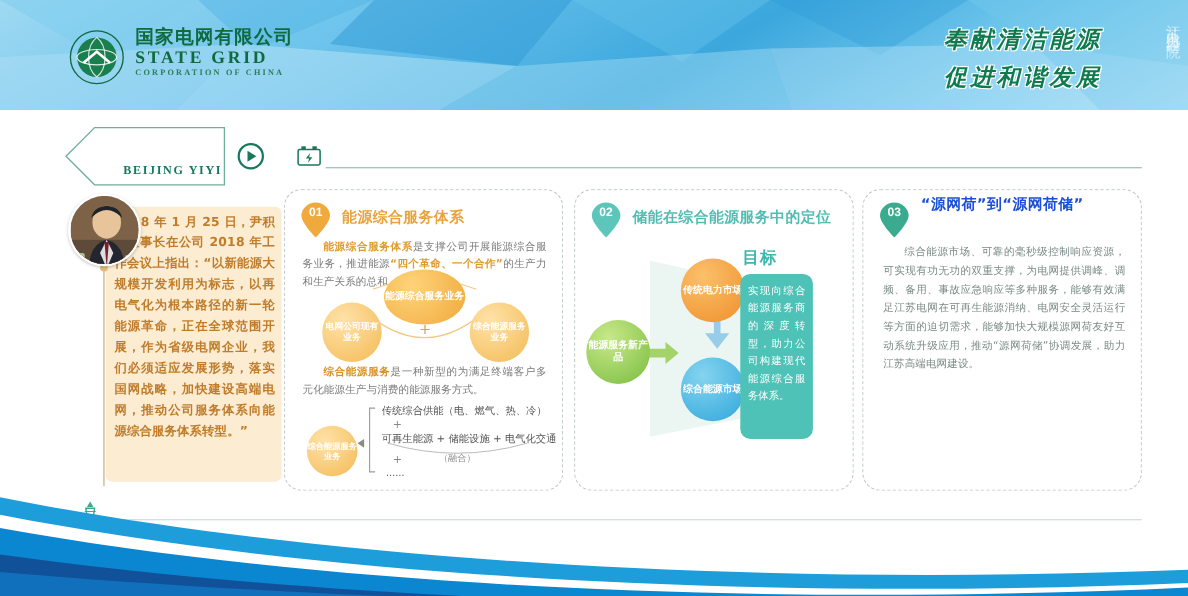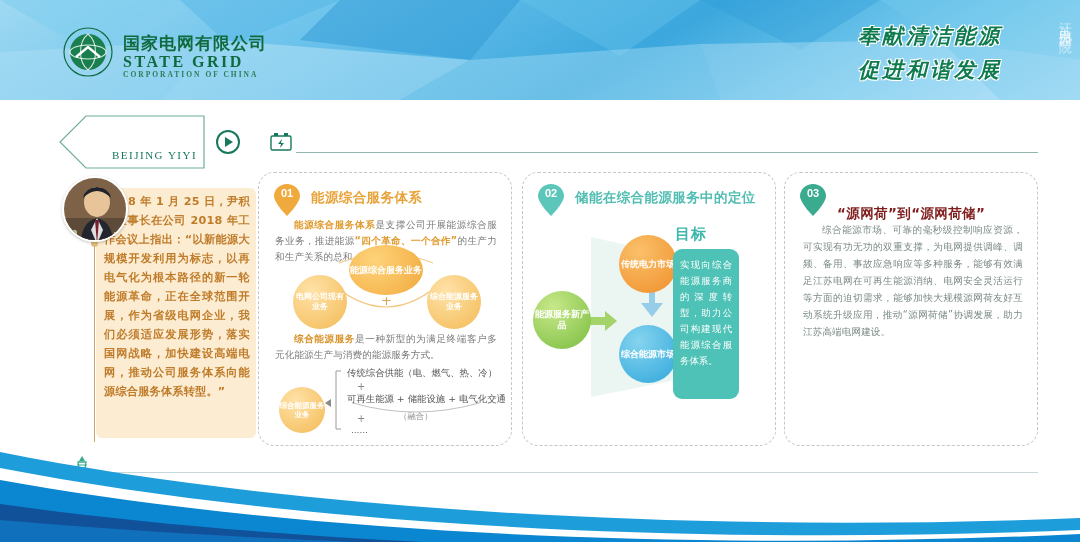--- a/index.html
+++ b/index.html
@@ -10,21 +10,21 @@
   }
   #page { position: relative; width: 1080px; height: 542px; overflow: hidden; background:#fff; }
 
   
   .header {
     position:absolute; left:0; top:0; width:1080px; height:100px;
     background: linear-gradient(150deg,#9fd9f2 0%, #6ec4ec 28%, #3ba7dd 58%, #77cbee 80%, #b6e3f7 100%);
     overflow:hidden;
   }
   .header svg.poly { position:absolute; inset:0; width:1080px; height:100px; }
-  .logo-wrap { position:absolute; left:62px; top:26px; display:flex; align-items:flex-end; gap:9px; }
+  .logo-wrap { position:absolute; left:62px; top:26px; display:flex; align-items:flex-start; gap:9px; }
   .logo-globe { width:52px; height:52px; position:relative; }
   .logo-text { line-height:1; }
   .logo-cn { font-size:17px; font-weight:bold; color:#0f6b3f; letter-spacing:1px;
              font-family:"DejaVu Sans","Liberation Sans",sans-serif; }
   .logo-en { font-size:16px; font-weight:bold; color:#0f6b3f; letter-spacing:2.5px;
              font-family:"Liberation Serif", serif; margin-top:2px; }
   .logo-en2 { font-size:7.5px; font-weight:bold; color:#2e7d55; letter-spacing:2px;
               font-family:"Liberation Serif", serif; margin-top:1px; }
 
   .slogan { position:absolute; right:78px; top:22px; text-align:right;
@@ -37,21 +37,21 @@
   .vert-watermark { position:absolute; right:6px; top:12px; writing-mode:vertical-rl;
                     font-size:13px; color:rgba(255,255,255,.55); letter-spacing:3px;
                     font-family:"DejaVu Sans", sans-serif; }
 
   
   .sec-title { position:absolute; left:56px; top:114px; display:flex; align-items:center; gap:12px; }
   .diamond-frame { position:relative; width:152px; height:56px; }
   .diamond-frame svg { position:absolute; left:0; top:0; }
   .sec-cn { position:absolute; left:26px; top:6px; font-size:23px; font-weight:bold;
             color:#18785e; letter-spacing:2px; font-family:"DejaVu Sans", sans-serif; }
-  .sec-en { position:absolute; left:56px; top:35px; font-size:11px; font-weight:normal;
+  .sec-en { position:absolute; left:56px; top:35px; font-size:11px; font-weight:bold;
             color:#18785e; letter-spacing:1.5px; font-family:"Liberation Serif", serif; }
   .play-ico { width:24px; height:24px; border:2px solid #18785e; border-radius:50%;
               display:flex; align-items:center; justify-content:center; margin-left:-4px; }
   .play-ico i { width:0;height:0;border-left:8px solid #18785e;border-top:5px solid transparent;
                 border-bottom:5px solid transparent; margin-left:2px; display:block; }
   .batt-ico { width:26px; height:24px; margin-left:16px; }
   .title-rule { position:absolute; left:296px; top:152px; width:742px; height:1px; background:#8fb9b0; }
 
   
   .card { position:absolute; border:1px dashed #bfc9c6; border-radius:16px; background:#fff; }
@@ -286,21 +286,21 @@
     <div class="target-box">实现向综合能源服务商的深度转型，助力公司构建现代能源综合服务体系。</div>
   </div>
 
   <div class="card" id="card4">
     <div class="pin" style="left:14px; top:10px;">
       <svg width="28" height="34" viewBox="0 0 28 34">
         <path d="M14 1 C21 1 27 6.5 27 13 C27 20 14 33 14 33 C14 33 1 20 1 13 C1 6.5 7 1 14 1 Z" fill="#3aab8e"></path>
       </svg>
       <div class="num">03</div>
     </div>
-    <div class="card-head" style="left:52px; top:32px; color:#7f1d1d;">“源网荷”到“源网荷储”</div>
+    <div class="card-head" style="left:52px; top:4px; color:#1d4ed8;">“源网荷”到“源网荷储”</div>
     <div class="body-txt" style="left:18px; top:48px; width:220px; color:#7a8a86; text-indent:19px; line-height:17px;">综合能源市场、可靠的毫秒级控制响应资源，可实现有功无功的双重支撑，为电网提供调峰、调频、备用、事故应急响应等多种服务，能够有效满足江苏电网在可再生能源消纳、电网安全灵活运行等方面的迫切需求，能够加快大规模源网荷友好互动系统升级应用，推动“源网荷储”协调发展，助力江苏高端电网建设。</div>
   </div>
 
   <div class="base-rule"></div>
   <div class="tower-ico">
     <svg width="16" height="22" viewBox="0 0 16 22">
       <path d="M8 1 L11 6 L5 6 Z" fill="#3aab8e"></path>
       <path d="M4 7 L12 7 L10 20 L6 20 Z" fill="none" stroke="#3aab8e" stroke-width="1.3"></path>
       <path d="M3 10 L13 10 M3.5 13 L12.5 13 M4.5 16 L11.5 16" stroke="#3aab8e" stroke-width="1.1"></path>
     </svg>

